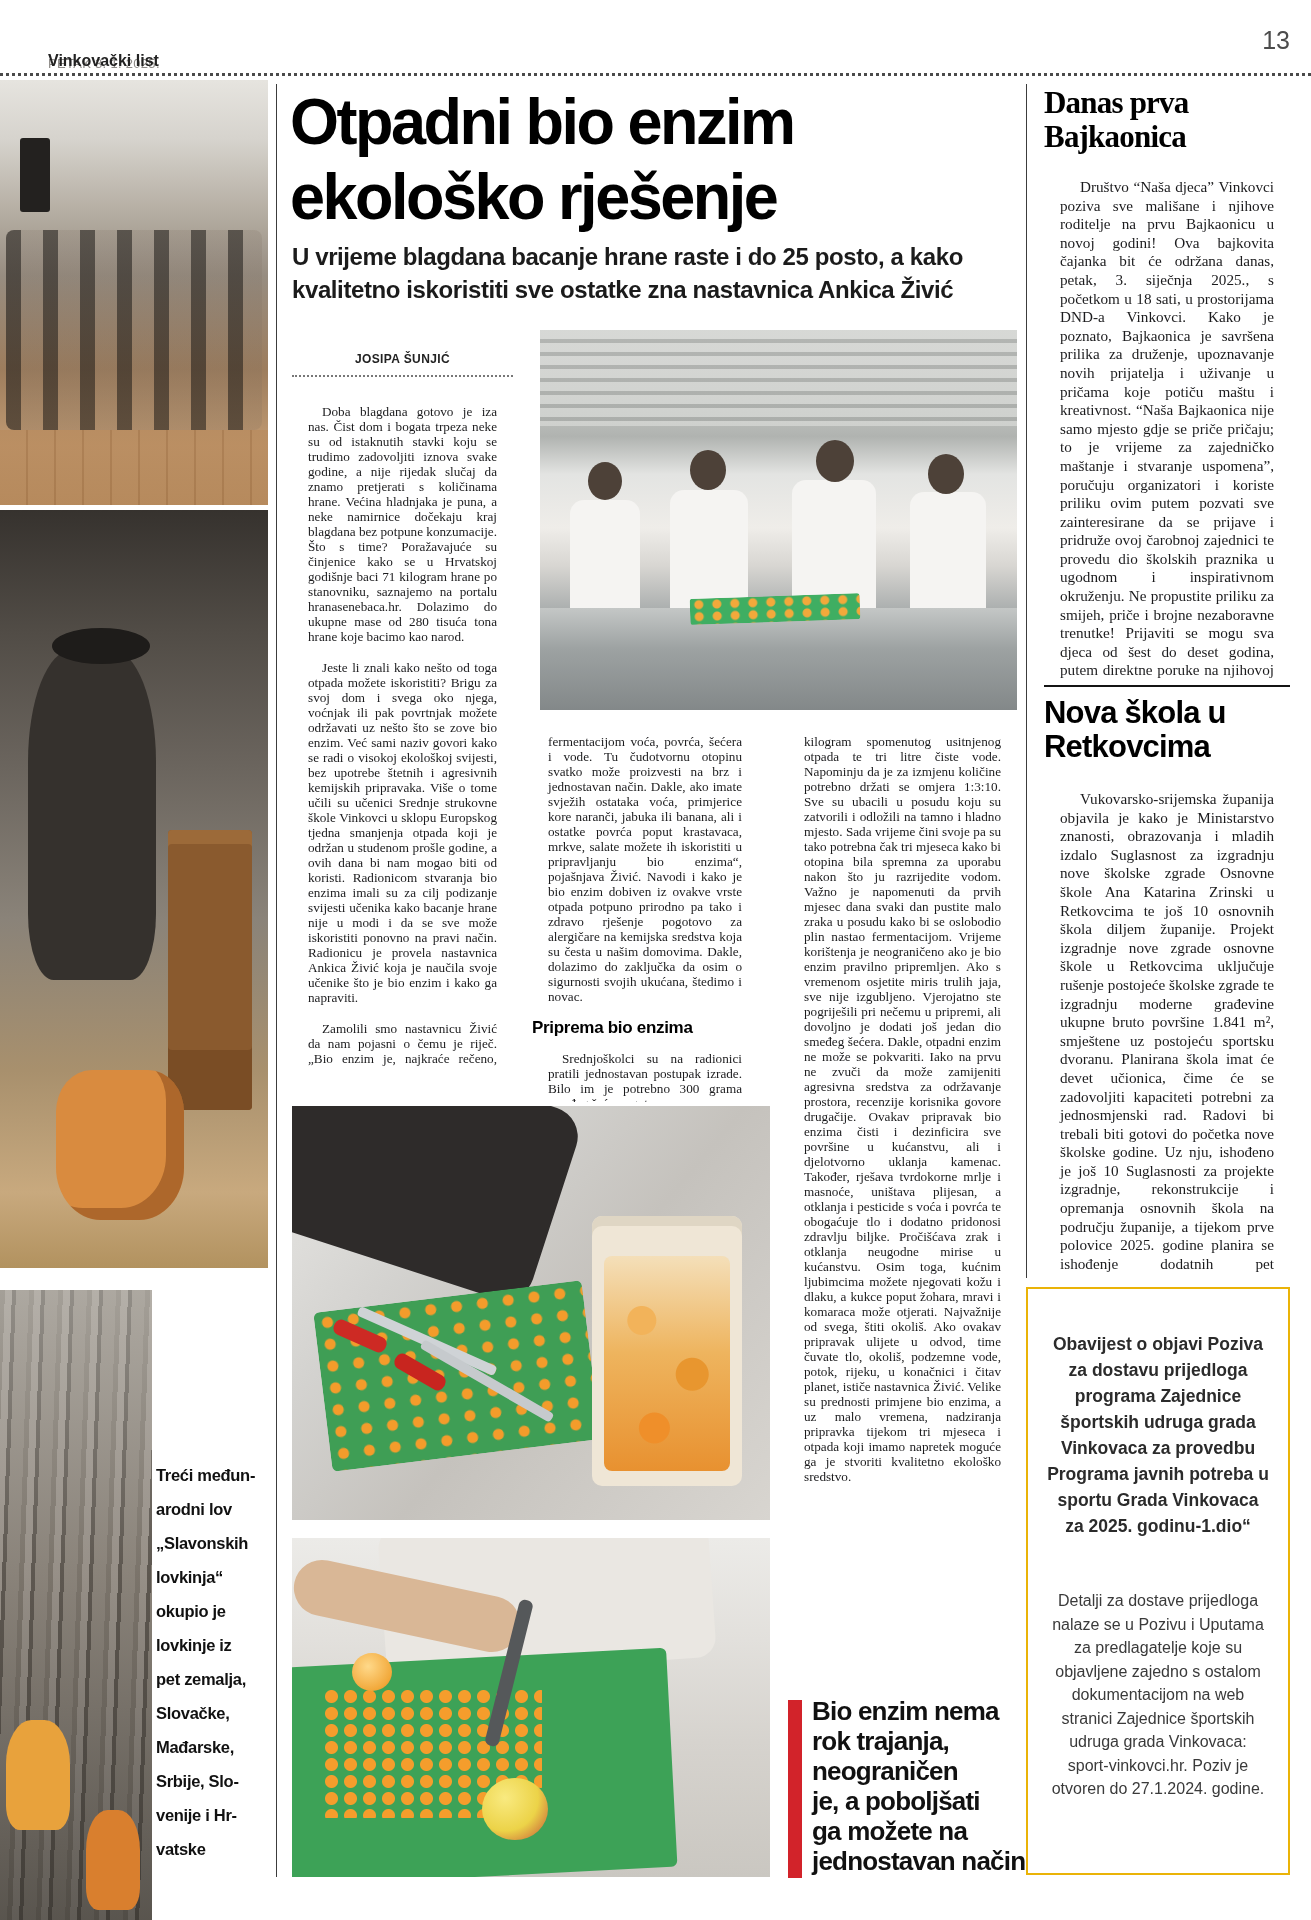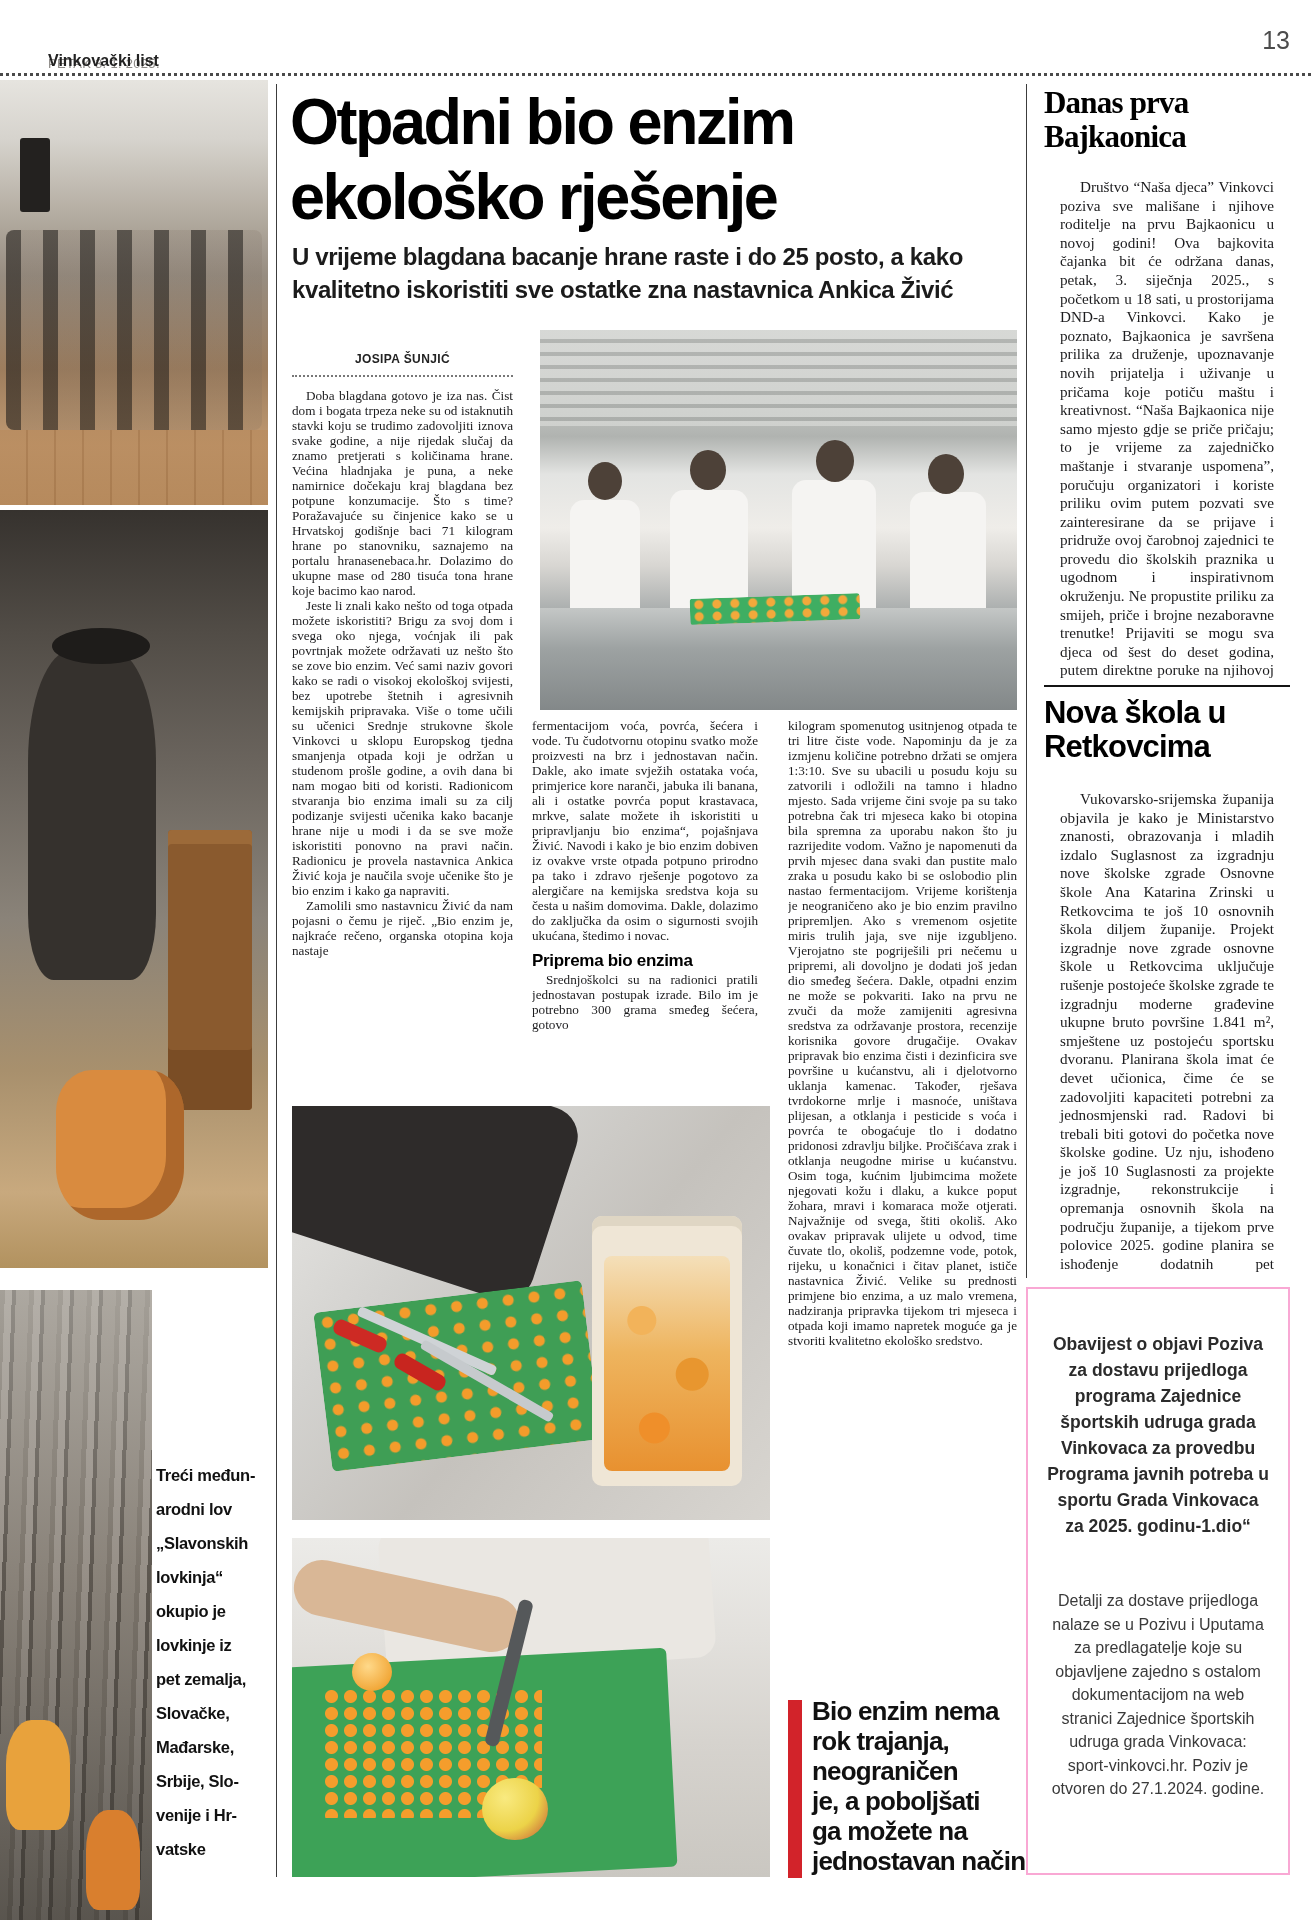--- a/index.html
+++ b/index.html
@@ -97,21 +97,21 @@
   .headline{left:290px;top:84px;width:740px;font-family:"Liberation Sans",sans-serif;
     font-weight:700;font-size:63px;line-height:72px;color:#000;letter-spacing:-2.5px;
     transform:scaleY(1.04);transform-origin:top left;}
   .subheadline{left:292px;top:240px;width:732px;font-family:"Liberation Sans",sans-serif;
     font-weight:700;font-size:24px;line-height:33px;color:#1b1b1b;letter-spacing:-.4px;}
   .byline{left:292px;top:352px;width:221px;text-align:center;font-family:"Liberation Sans",sans-serif;
     font-size:12px;font-weight:700;color:#222;letter-spacing:.4px;}
   .byline-rule{left:292px;top:375px;width:221px;height:0;border-top:2px dotted #777;}
 
   .bodycol{font-size:13.2px;line-height:15px;text-align:justify;color:#1b1b1d;}
-  .bodycol p{margin:0;text-indent:14px;}
+  .bodycol p{margin:16px;text-indent:14px;}
   .col1{left:292px;top:388px;width:221px;height:680px;overflow:hidden;}
   .col2{left:532px;top:718px;width:226px;height:384px;overflow:hidden;}
   .col2 .lead{text-indent:0;}
   .col3{left:788px;top:718px;width:229px;height:980px;overflow:hidden;}
   .col3 p{text-indent:0;}
   .section-head{font-family:"Liberation Sans",sans-serif;font-weight:700;font-size:17px;
     color:#000;margin:10px 0 4px 0 !important;text-indent:0 !important;text-align:left;letter-spacing:-.3px;}
 
   
   .quote-bar{left:788px;top:1700px;width:14px;height:178px;}
@@ -128,21 +128,21 @@
   .sb-title{left:1044px;top:86px;width:250px;font-family:Liberation Serif, serif;
     font-weight:700;font-size:31px;line-height:34px;color:#000;letter-spacing:-.8px;}
   .sb-title2{left:1044px;top:696px;width:250px;font-family:"Liberation Sans",sans-serif;
     font-weight:700;font-size:31px;line-height:34px;color:#000;letter-spacing:-.8px;}
   .sb-body{font-size:15.2px;line-height:18.6px;text-align:justify;color:#1b1b1d;}
   .sb-body p{margin:16px;text-indent:20px;}
   .sb-body1{left:1044px;top:162px;width:246px;height:520px;overflow:hidden;}
   .sb-body2{left:1044px;top:774px;width:246px;height:500px;overflow:hidden;}
   .sb-rule{left:1044px;top:685px;width:246px;height:0;border-top:2px solid #141414;}
 
-  .notice-box{left:1026px;top:1287px;width:260px;height:584px;border:2px solid #f9a8d4;background:#fff;}
+  .notice-box{left:1026px;top:1287px;width:260px;height:584px;border:2px solid #eab308;background:#fff;}
   .notice-head{position:absolute;left:18px;top:42px;width:224px;text-align:center;
     font-family:"Liberation Sans",sans-serif;font-weight:700;font-size:17.5px;line-height:26px;color:#2b2b2b;}
   .notice-body{position:absolute;left:20px;top:300px;width:220px;text-align:center;
     font-family:"Liberation Sans",sans-serif;font-size:16px;line-height:23.5px;color:#3a3a3a;}
 </style>
 </head>
 <body>
 
 <div class="page">
 

